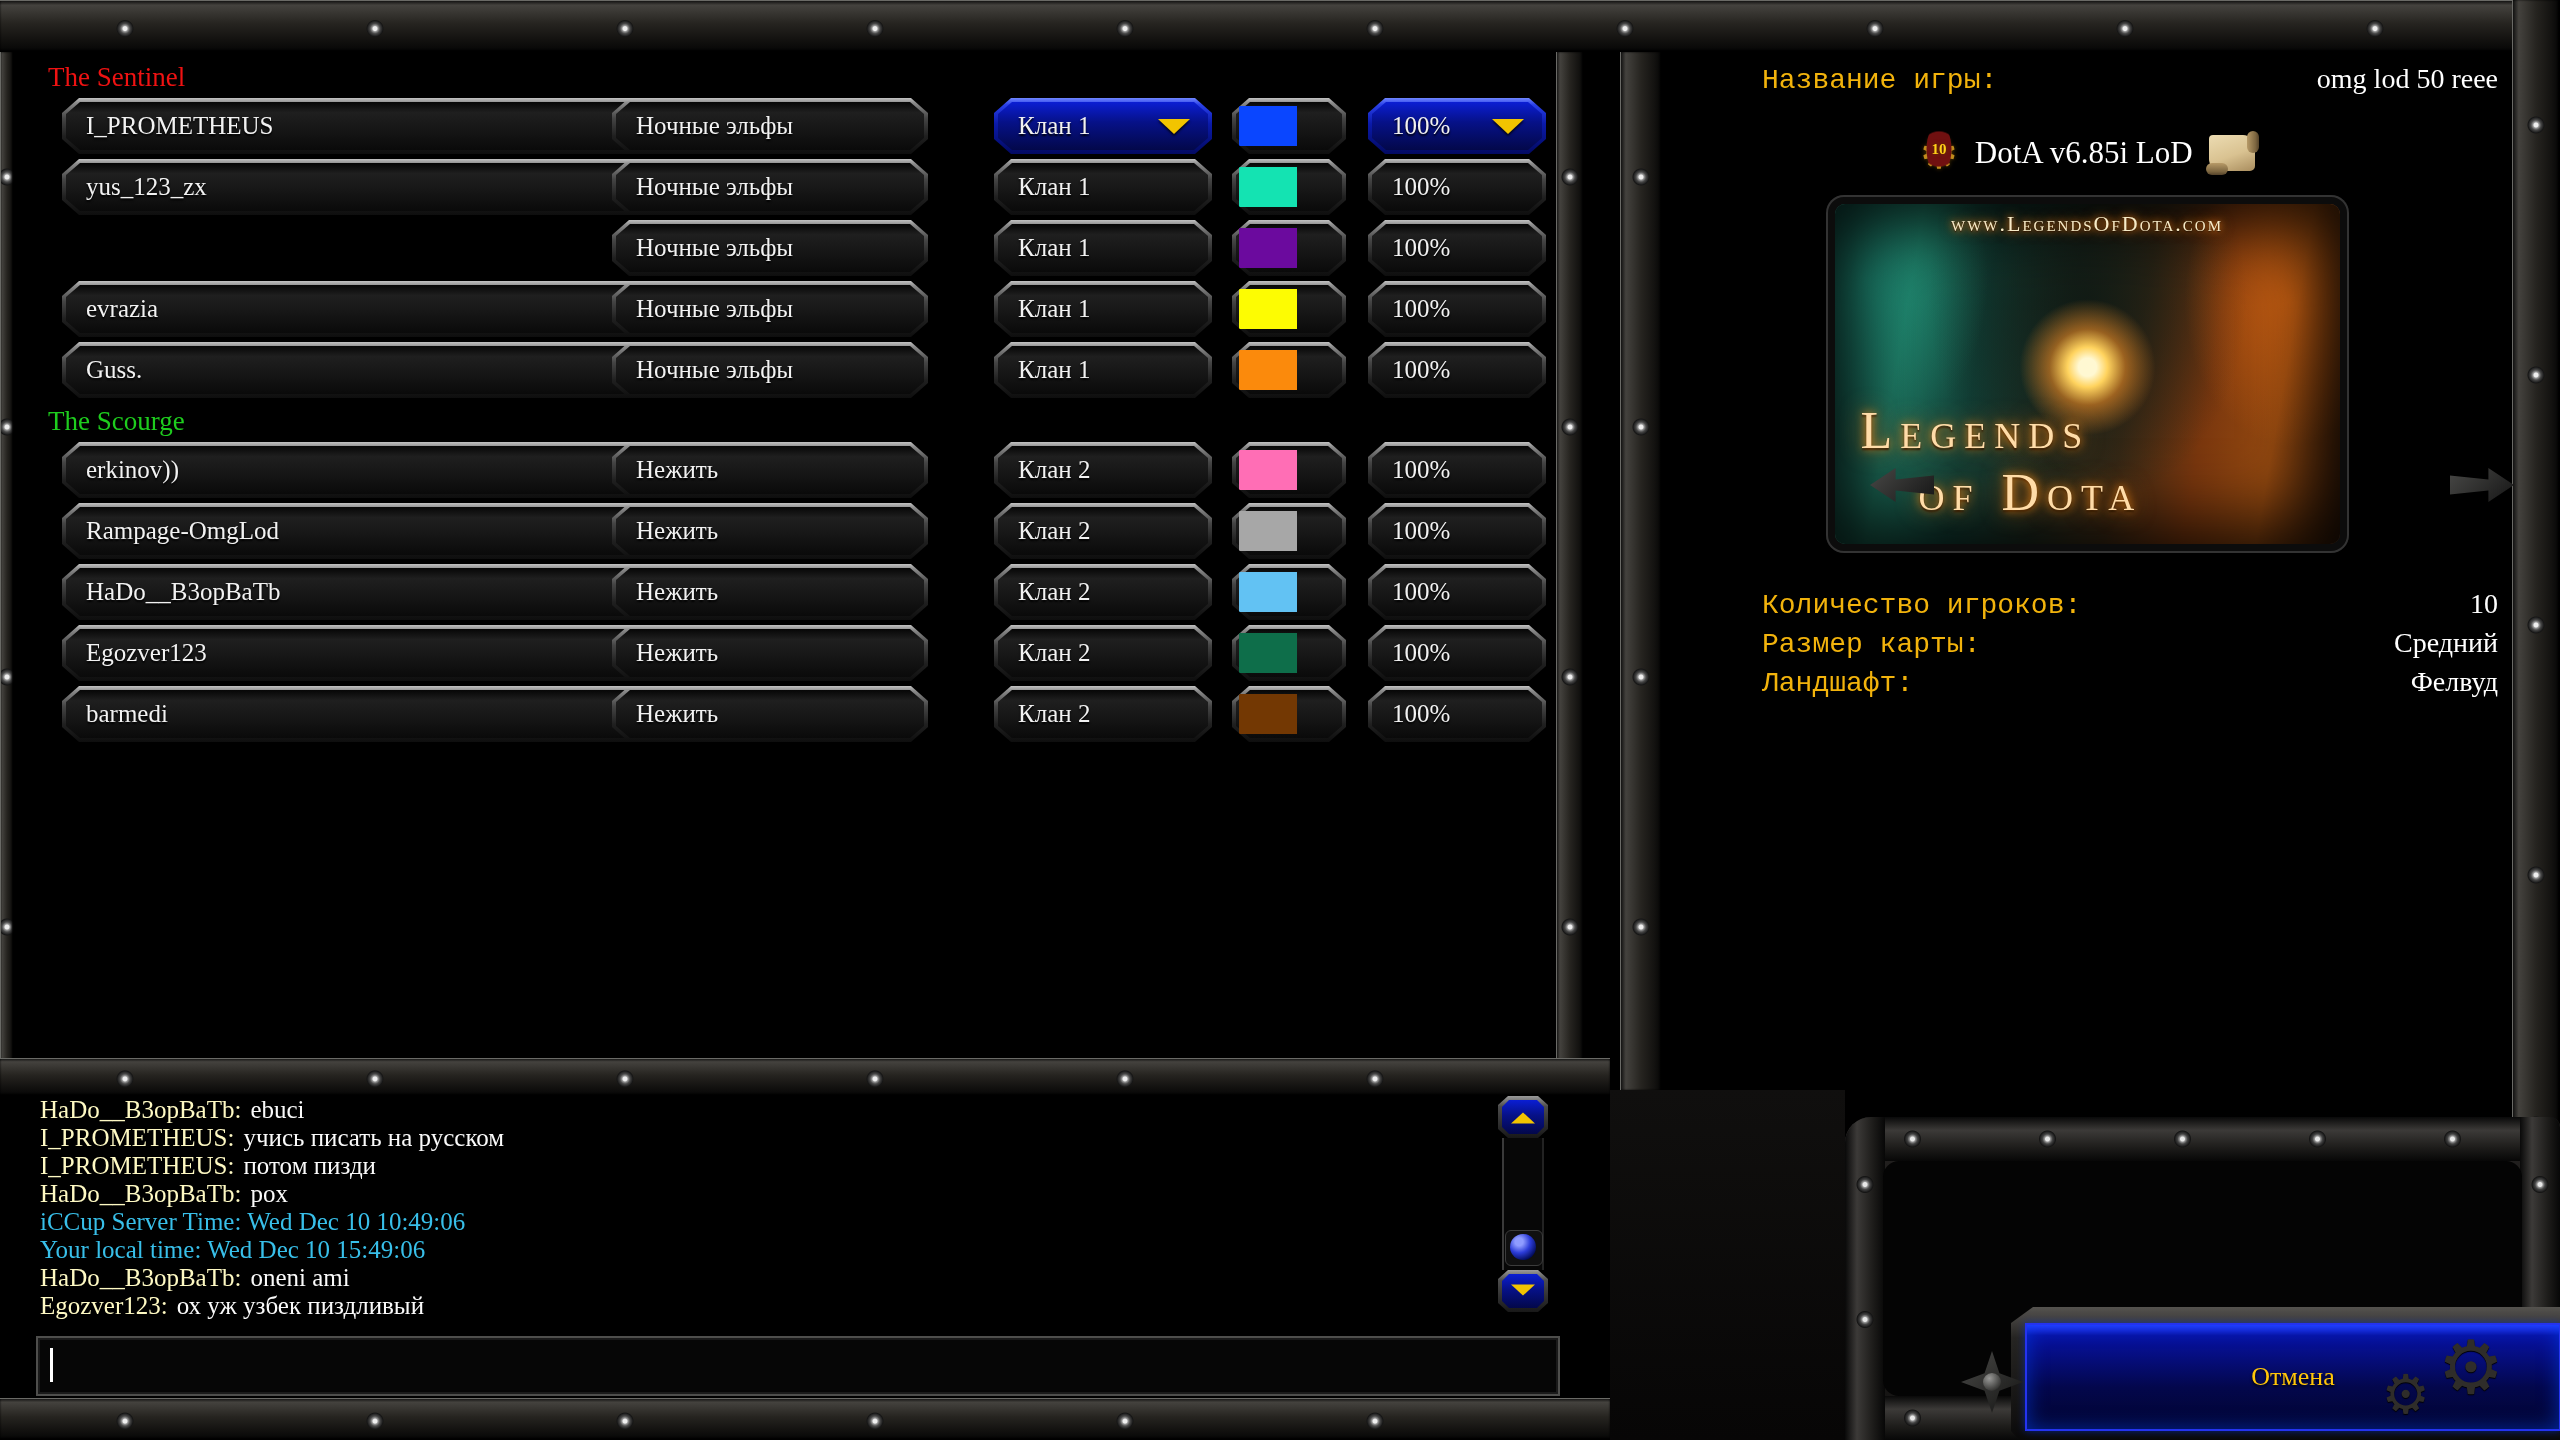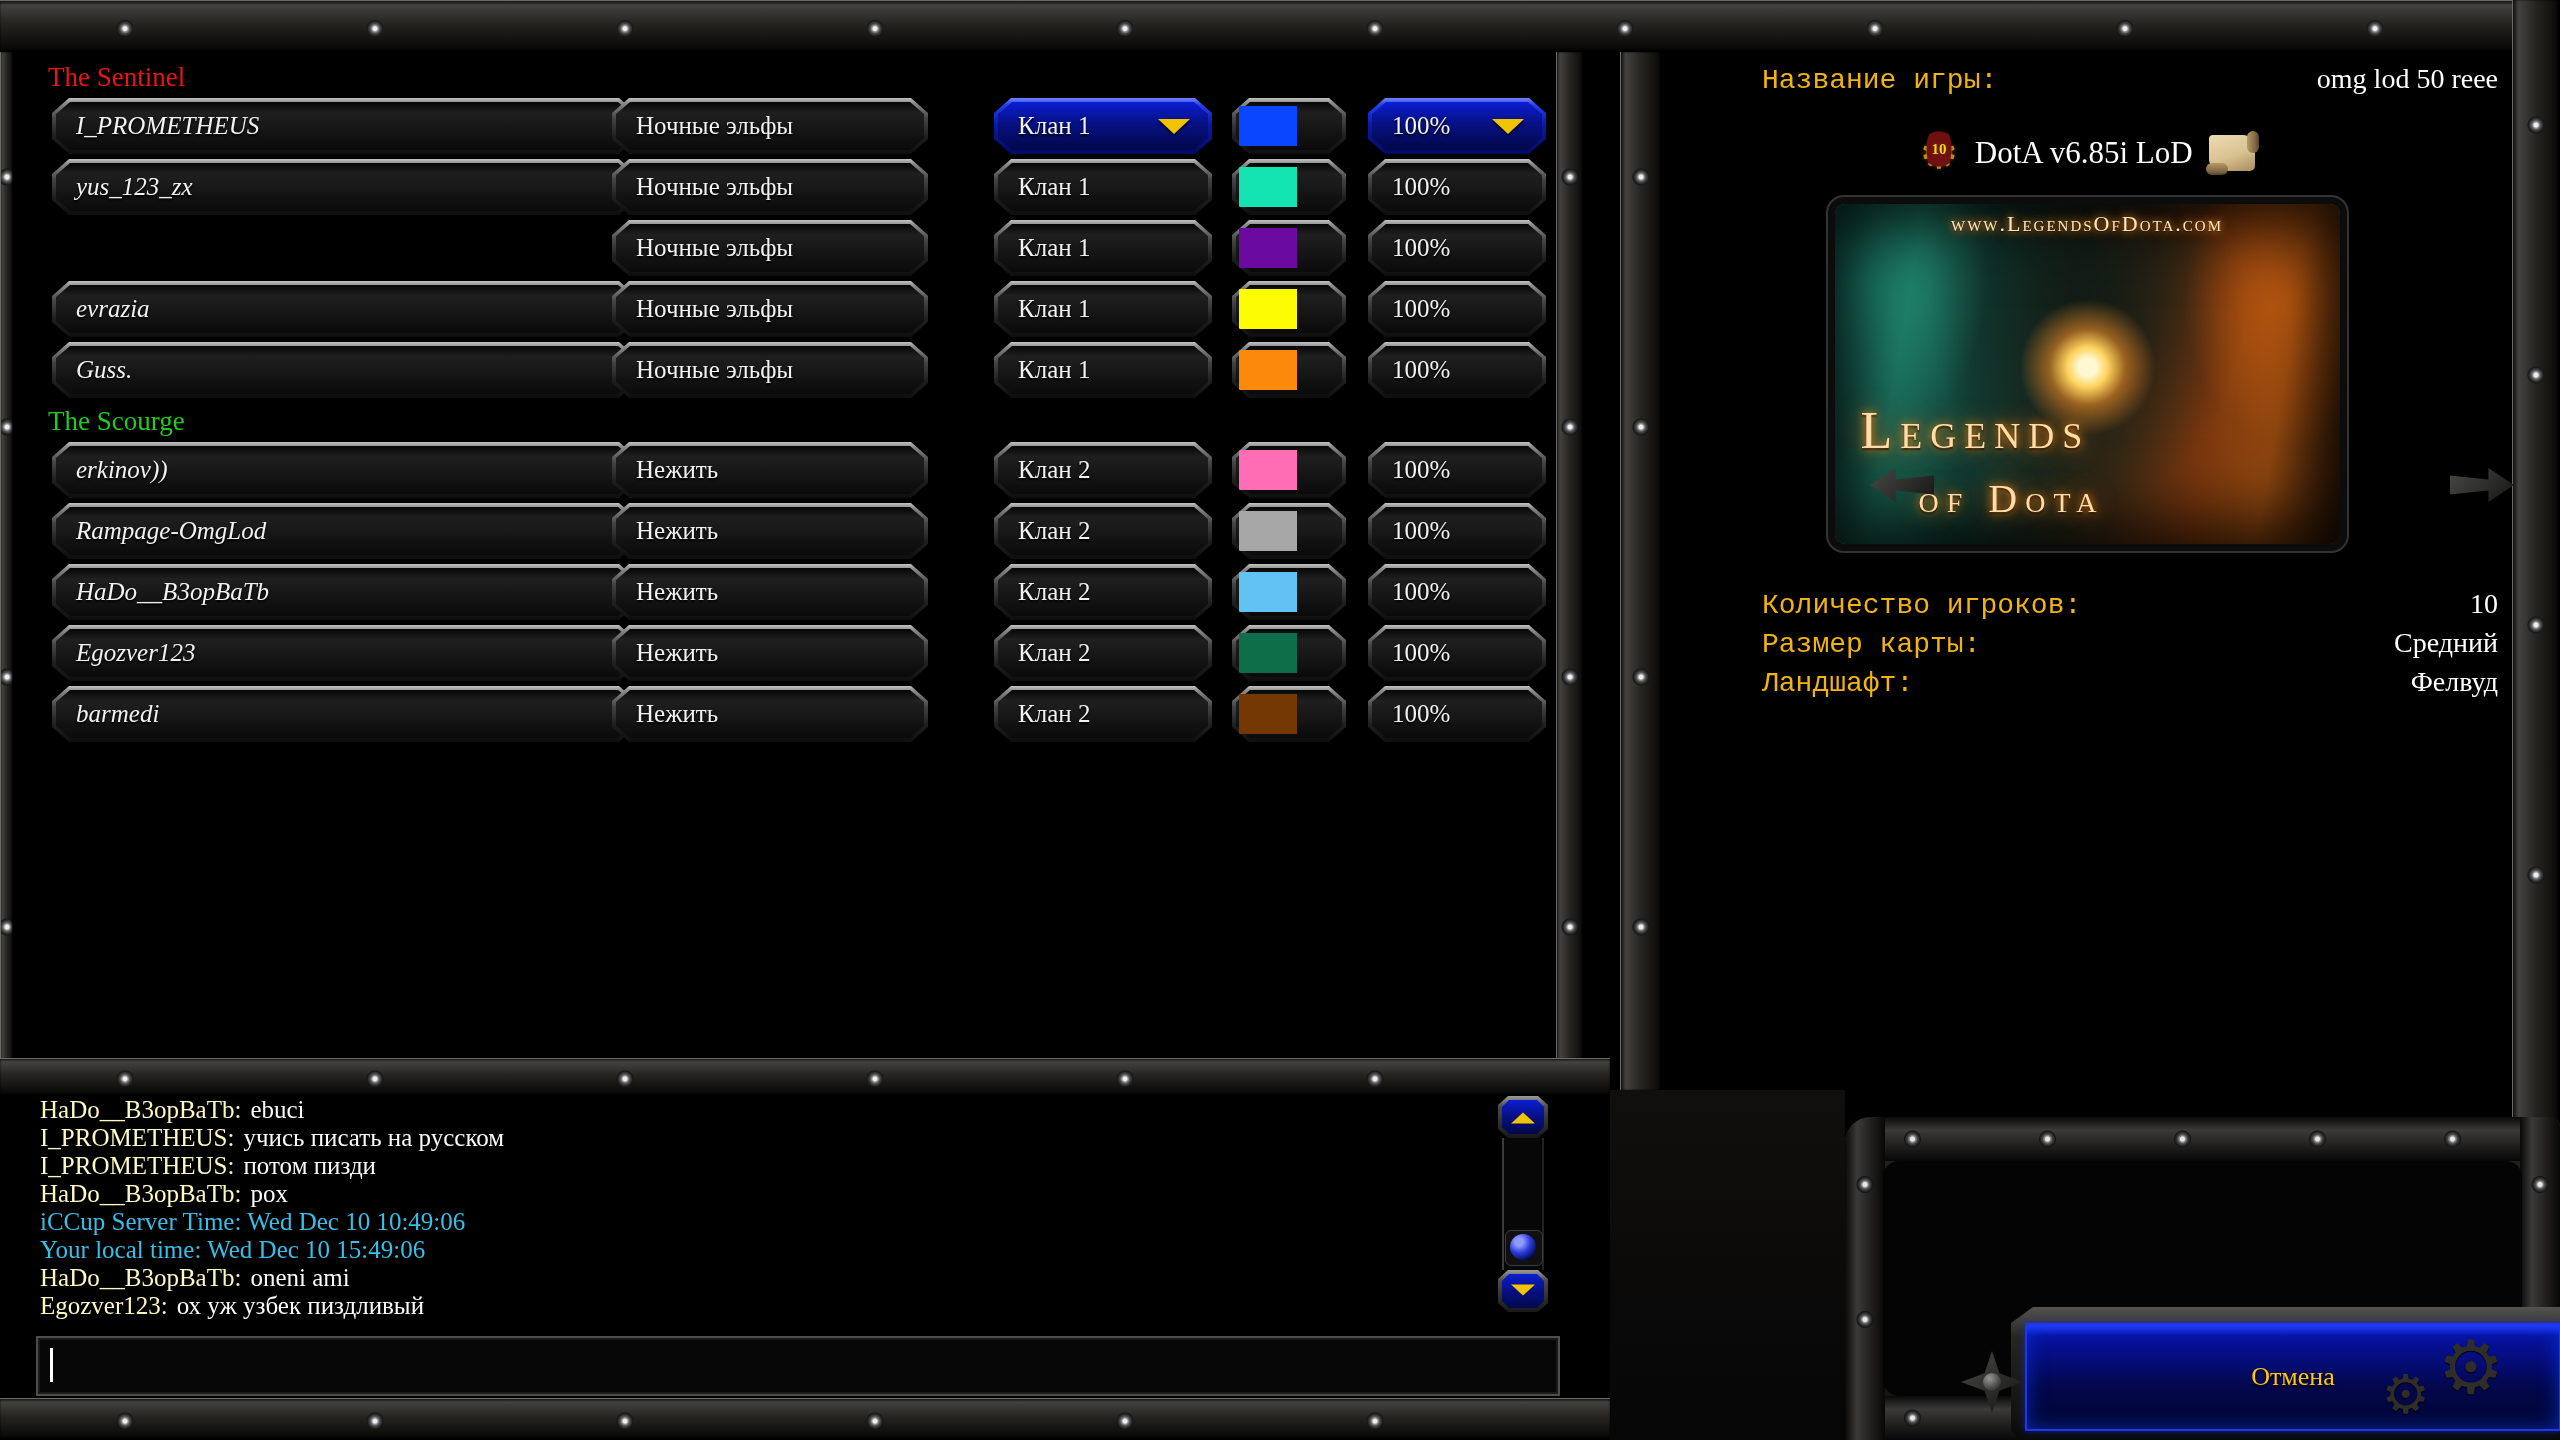--- a/index.html
+++ b/index.html
@@ -35,21 +35,21 @@
   .slot.active .slot-inner{background:linear-gradient(180deg,#0b1ed4 0%,#061188 42%,#03084a 100%);}
   .dd-arrow{position:absolute;right:22px;top:50%;margin-top:-7px;width:0;height:0;z-index:3;
     border-left:16px solid transparent;border-right:16px solid transparent;border-top:15px solid #f2c400;
     filter:drop-shadow(0 2px 1px rgba(0,0,0,.8));}
   .swatch{position:absolute;left:7px;top:8px;bottom:8px;width:58px;z-index:2;}
 
   
   #teams{left:40px;top:62px;width:1512px;}
   .team-header{font-size:27px;height:36px;padding-left:8px;text-shadow:0 2px 2px #000;}
   .prow{position:relative;height:56px;margin-bottom:5px;}
-  .s-name{left:12px;width:584px;font-style:italic;}
+  .s-name{left:22px;width:584px;}
   .s-race{left:572px;width:316px;}
   .s-clan{left:954px;width:218px;}
   .s-color{left:1192px;width:114px;}
   .s-hand{left:1328px;width:178px;}
 
   
   #right-content{left:1662px;top:60px;width:850px;color:#fff;}
   .info-row{display:flex;align-items:baseline;padding:0 14px 0 100px;font-size:28px;line-height:37px;}
   .info-label{color:#f2b30c;text-shadow:0 2px 2px #000;font-family:Liberation Mono, monospace;}
   .info-value{margin-left:auto;color:#fff;text-shadow:0 2px 2px #000;}
@@ -75,21 +75,21 @@
       radial-gradient(ellipse 150px 210px at 90% 28%, rgba(255,120,20,.5), transparent 70%),
       radial-gradient(ellipse 170px 230px at 6% 22%, rgba(40,210,175,.38), transparent 72%),
       radial-gradient(ellipse 210px 270px at 50% 28%, rgba(15,25,20,.85), transparent 76%),
       linear-gradient(100deg,#155049 0%,#1d6f5b 16%,#113f36 30%,#1e2a1f 45%,#3c2a15 58%,#7a370e 72%,#964a10 85%,#3c1e09 100%);
     box-shadow:inset 0 0 70px 22px rgba(0,0,0,.85);}
   #map-url{position:absolute;top:7px;left:0;right:0;text-align:center;font-size:22px;font-variant:small-caps;
     letter-spacing:2px;color:#f7ebc8;text-shadow:0 0 7px #ff8c1a,0 0 14px #c85000,0 1px 1px #000;white-space:nowrap;}
   .map-title{position:absolute;color:#ffdca8;letter-spacing:8px;font-variant:small-caps;
     text-shadow:0 0 10px #ff9018,0 0 24px #d86000,0 2px 2px #000;}
   #map-title1{left:26px;bottom:84px;font-size:52px;}
-  #map-title2{left:84px;bottom:22px;font-size:40px;}
+  #map-title2{left:84px;bottom:22px;font-size:52px;}
   .wing{position:absolute;width:64px;height:34px;background:linear-gradient(135deg,#484846,#161616);
     filter:drop-shadow(0 2px 2px #000);}
   #wing-left{left:208px;top:408px;clip-path:polygon(0 50%,40% 0,40% 34%,100% 22%,100% 78%,40% 66%,40% 100%);}
   #wing-right{left:788px;top:408px;clip-path:polygon(100% 50%,60% 0,60% 34%,0 22%,0 78%,60% 66%,60% 100%);}
   #map-info{margin-top:32px;}
 
   
   #chat-lines{left:40px;top:1096px;width:1440px;font-size:25px;line-height:28px;}
   .cname{color:#fef9c3;text-shadow:0 2px 2px #000;}
   .ctext{color:#fafafa;margin-left:9px;text-shadow:0 2px 2px #000;}

